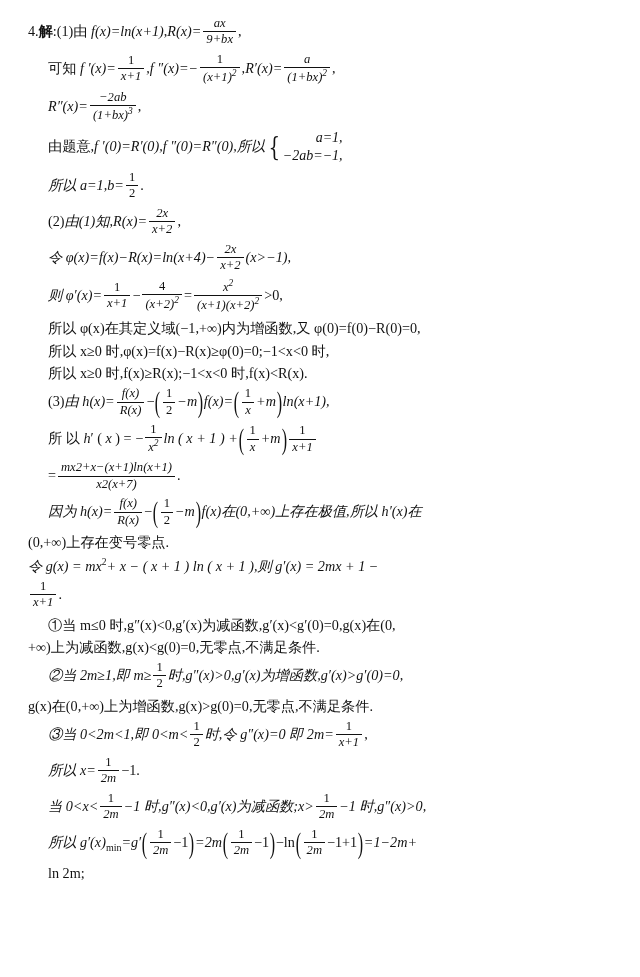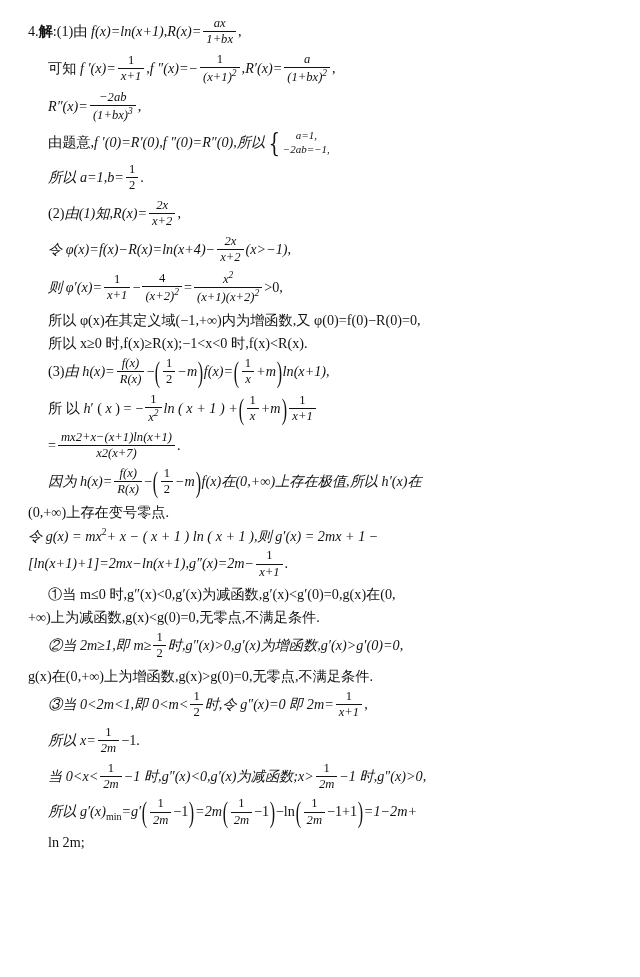--- a/index.html
+++ b/index.html
@@ -82,42 +82,42 @@
     display: inline-block;
     font-size: 26px;
     line-height: 0.85;
     vertical-align: middle;
     transform: scaleX(0.7);
     font-family: "DejaVu Serif", serif;
   }
   .brace .rows {
     display: inline-block;
     vertical-align: middle;
-    text-align: center;
-    font-size: 11px;
+    text-align: right;
+    font-size: 14px;
     line-height: 1.25;
   }
   .tall {
     display: inline-block;
     font-size: 20px;
     line-height: 0.7;
     vertical-align: middle;
     transform: scaleY(1.45) scaleX(0.8);
     position: relative;
     top: -1px;
   }
 </style>
 </head>
 <body>
 
 <div id="page">
 
   <div class="line">
     <span>4.</span><span class="bold">解</span>:<span>(1)</span><span>由</span>
-    <span class="it">f(x)=ln(x+1)</span><span>,</span><span class="it">R(x)=</span><span class="frac"><span class="num it">ax</span><span class="den it">1+bx</span></span><span>,</span>
+    <span class="it">f(x)=ln(x+1)</span><span>,</span><span class="it">R(x)=</span><span class="frac"><span class="num it">ax</span><span class="den it">9+bx</span></span><span>,</span>
   </div>
 
   <div class="line indent">
     <span>可知</span> <span class="it">f ′(x)=</span><span class="frac"><span class="num">1</span><span class="den it">x+1</span></span><span class="it">,f ″(x)=−</span><span class="frac"><span class="num">1</span><span class="den it"><span>(x+1)</span><sup>2</sup></span></span><span class="it">,R′(x)=</span><span class="frac"><span class="num it">a</span><span class="den it"><span>(1+bx)</span><sup>2</sup></span></span><span>,</span>
   </div>
 
   <div class="line indent">
     <span class="it">R″(x)=</span><span class="frac"><span class="num it">−2ab</span><span class="den it"><span>(1+bx)</span><sup>3</sup></span></span><span>,</span>
   </div>
 
@@ -135,20 +135,21 @@
 
   <div class="line indent">
     <span class="it">令 φ(x)=f(x)−R(x)=ln(x+4)−</span><span class="frac"><span class="num it">2x</span><span class="den it">x+2</span></span><span class="it">(x&gt;−1),</span>
   </div>
 
   <div class="line indent">
     <span class="it">则 φ′(x)=</span><span class="frac"><span class="num">1</span><span class="den it">x+1</span></span><span>−</span><span class="frac"><span class="num">4</span><span class="den it"><span>(x+2)</span><sup>2</sup></span></span><span>=</span><span class="frac"><span class="num it"><span>x</span><sup>2</sup></span><span class="den it"><span>(x+1)(x+2)</span><sup>2</sup></span></span><span>&gt;0,</span>
   </div>
 
   <div class="line indent">所以 φ(x)在其定义域(−1,+∞)内为增函数,又 φ(0)=f(0)−R(0)=0,</div>
+  <div class="line indent">所以 x≥0 时,φ(x)=f(x)−R(x)≥φ(0)=0;−1&lt;x&lt;0 时,</div>
   <div class="line indent">所以 x≥0 时,f(x)≥R(x);−1&lt;x&lt;0 时,f(x)&lt;R(x).</div>
 
   <div class="line indent">
     <span>(3)</span><span class="it">由 h(x)=</span><span class="frac"><span class="num it">f(x)</span><span class="den it">R(x)</span></span><span>−</span><span class="tall">(</span><span class="frac"><span class="num">1</span><span class="den">2</span></span><span class="it">−m</span><span class="tall">)</span><span class="it">f(x)=</span><span class="tall">(</span><span class="frac"><span class="num">1</span><span class="den it">x</span></span><span class="it">+m</span><span class="tall">)</span><span class="it">ln(x+1),</span>
   </div>
 
   <div class="line indent">
     所 以 <span class="it">h</span>′ ( <span class="it">x</span> ) = −<span class="frac"><span class="num">1</span><span class="den it"><span>x</span><sup>2</sup></span></span><span class="it">ln ( x + 1 ) +</span><span class="tall">(</span><span class="frac"><span class="num">1</span><span class="den it">x</span></span><span class="it">+m</span><span class="tall">)</span><span class="frac"><span class="num">1</span><span class="den it">x+1</span></span>
   </div>
 
@@ -160,21 +161,21 @@
     <span class="it">因为 h(x)=</span><span class="frac"><span class="num it">f(x)</span><span class="den it">R(x)</span></span><span>−</span><span class="tall">(</span><span class="frac"><span class="num">1</span><span class="den">2</span></span><span class="it">−m</span><span class="tall">)</span><span class="it">f(x)在(0,+∞)上存在极值,所以 h′(x)在</span>
   </div>
 
   <div class="line indent2">(0,+∞)上存在变号零点.</div>
 
   <div class="line indent2">
     <span class="it">令 g(x) = mx</span><sup>2</sup><span class="it">+ x − ( x + 1 ) ln ( x + 1 ),则 g′(x) = 2mx + 1 −</span>
   </div>
 
   <div class="line indent2">
-    <span class="it">[ln(x+1)+1]=2mx−ln(x+1),g″(x)=2m−</span><span class="frac"><span class="num">1</span><span class="den it">x+1</span></span><span>.</span>
+    <span class="frac"><span class="num">1</span><span class="den it">x+1</span></span><span>.</span>
   </div>
 
   <div class="line indent">①当 m≤0 时,g″(x)&lt;0,g′(x)为减函数,g′(x)&lt;g′(0)=0,g(x)在(0,</div>
   <div class="line indent2">+∞)上为减函数,g(x)&lt;g(0)=0,无零点,不满足条件.</div>
 
   <div class="line indent">
     <span class="it">②当 2m≥1,即 m≥</span><span class="frac"><span class="num">1</span><span class="den">2</span></span><span class="it">时,g″(x)&gt;0,g′(x)为增函数,g′(x)&gt;g′(0)=0,</span>
   </div>
 
   <div class="line indent2">g(x)在(0,+∞)上为增函数,g(x)&gt;g(0)=0,无零点,不满足条件.</div>

